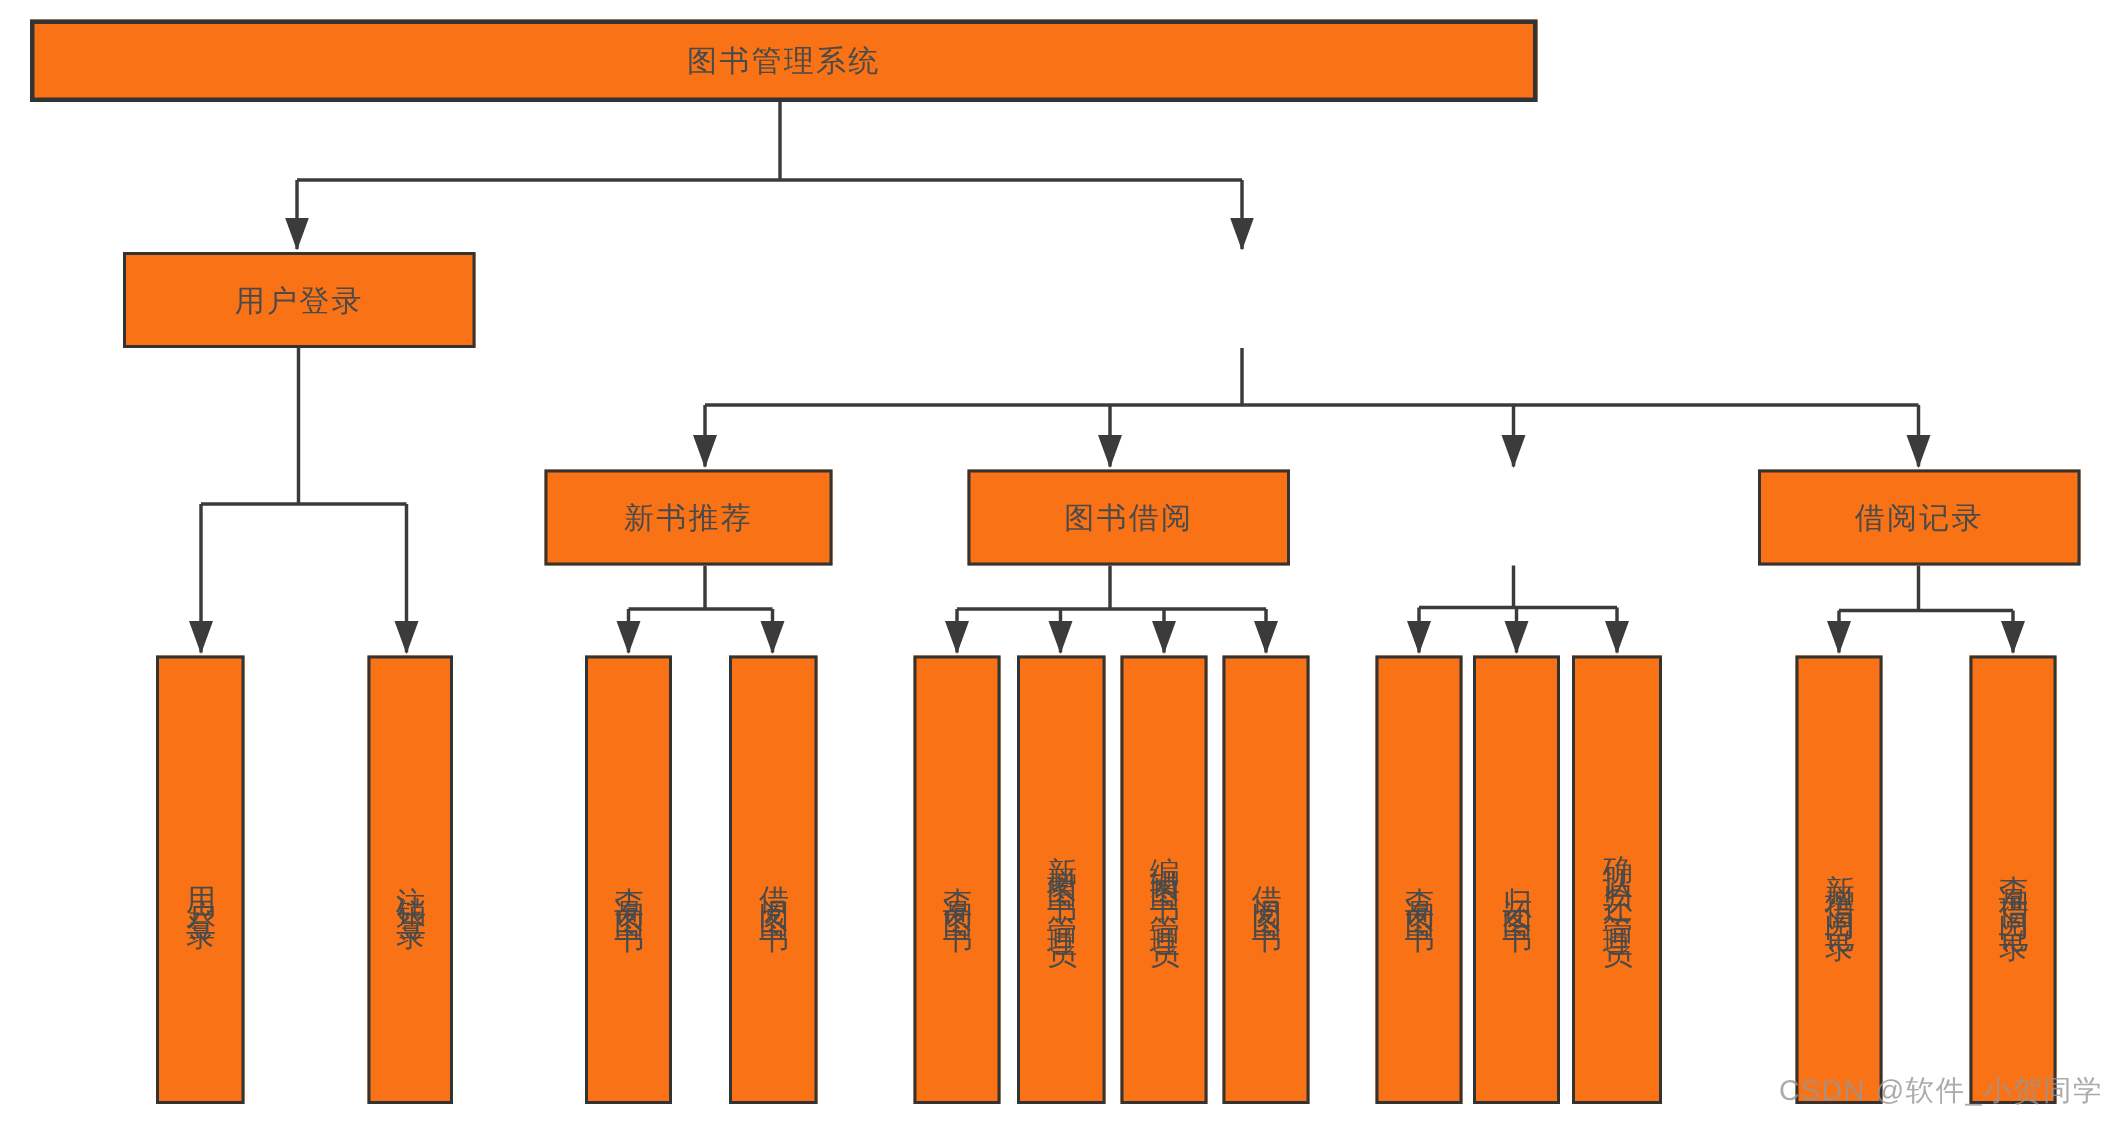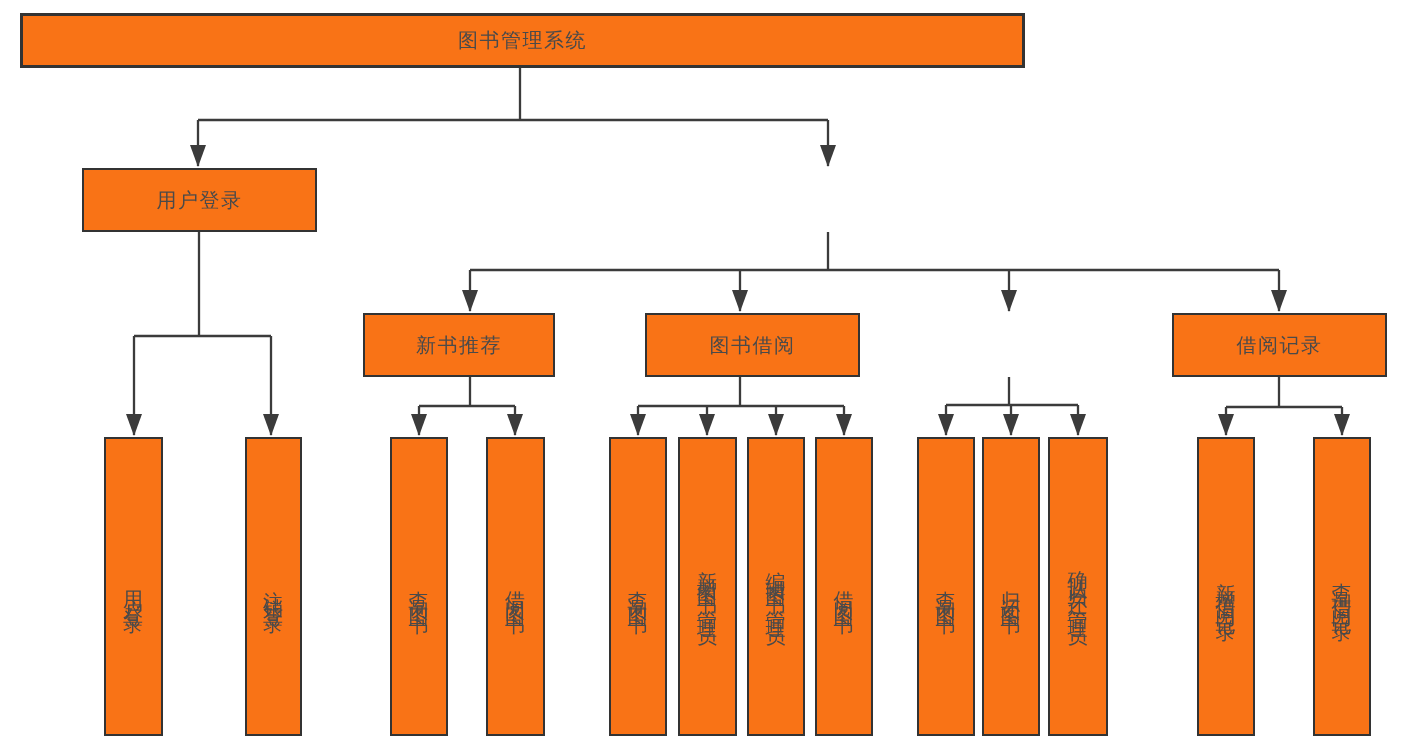--- a/index.html
+++ b/index.html
@@ -164,14 +164,15 @@
     <span class="vtext">确认归还（管理员）</span>
   </div>
 
   <div class="node" style="left:1197px; top:437px; width:58px; height:299px;">
     <span class="vtext">新增借阅记录</span>
   </div>
   <div class="node" style="left:1313px; top:437px; width:58px; height:299px;">
     <span class="vtext">查询借阅记录</span>
   </div>
 
+  <div class="watermark">CSDN @软件_小贺同学</div>
 
 </div>
 
 </body></html>

